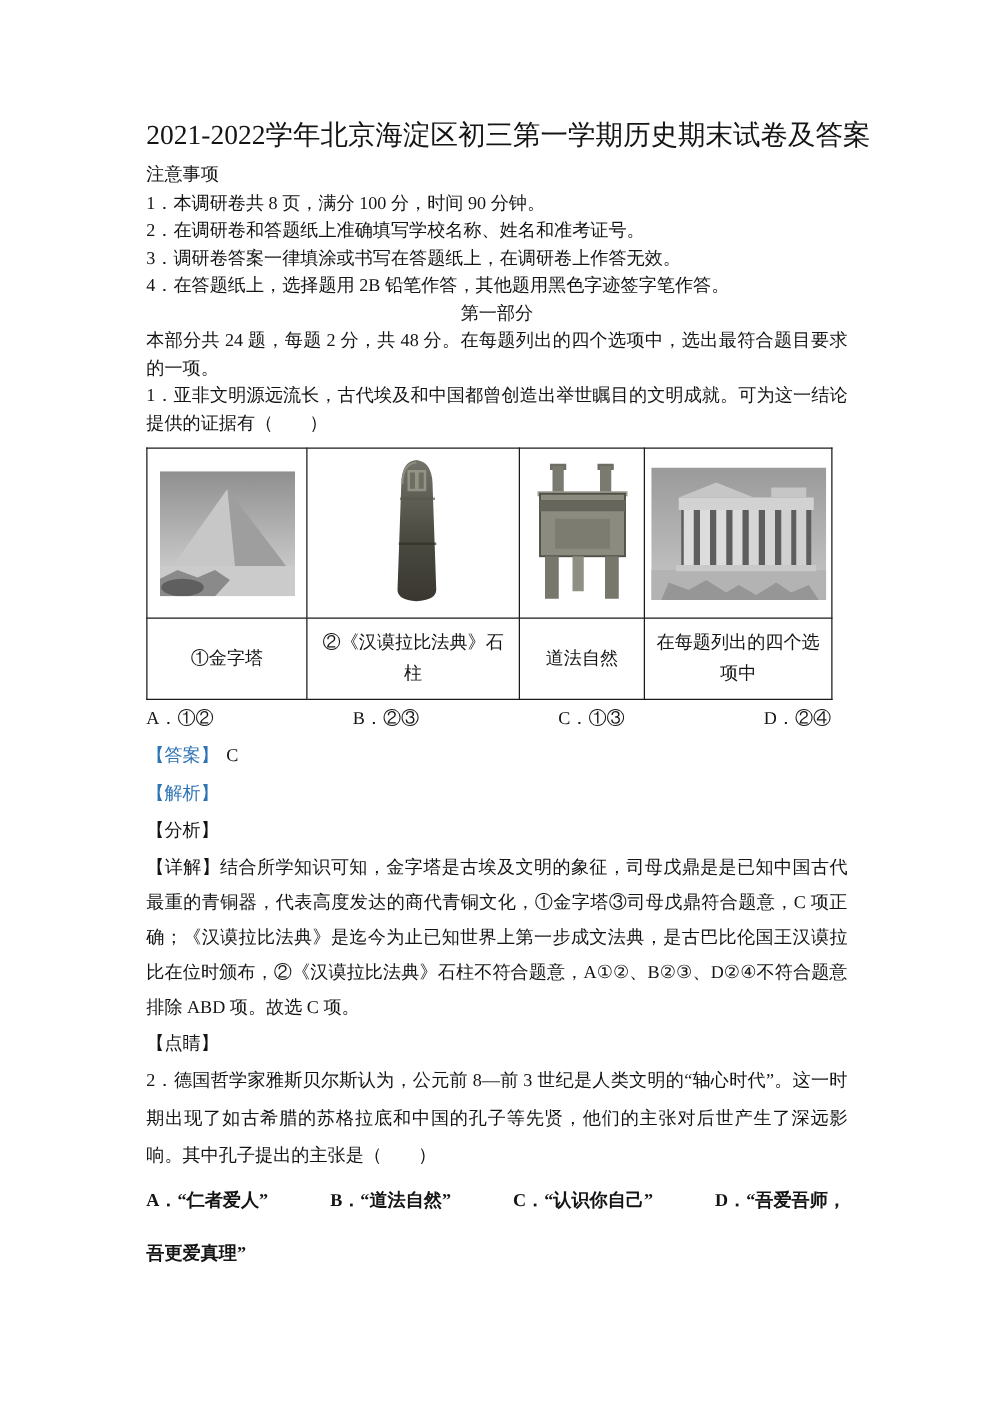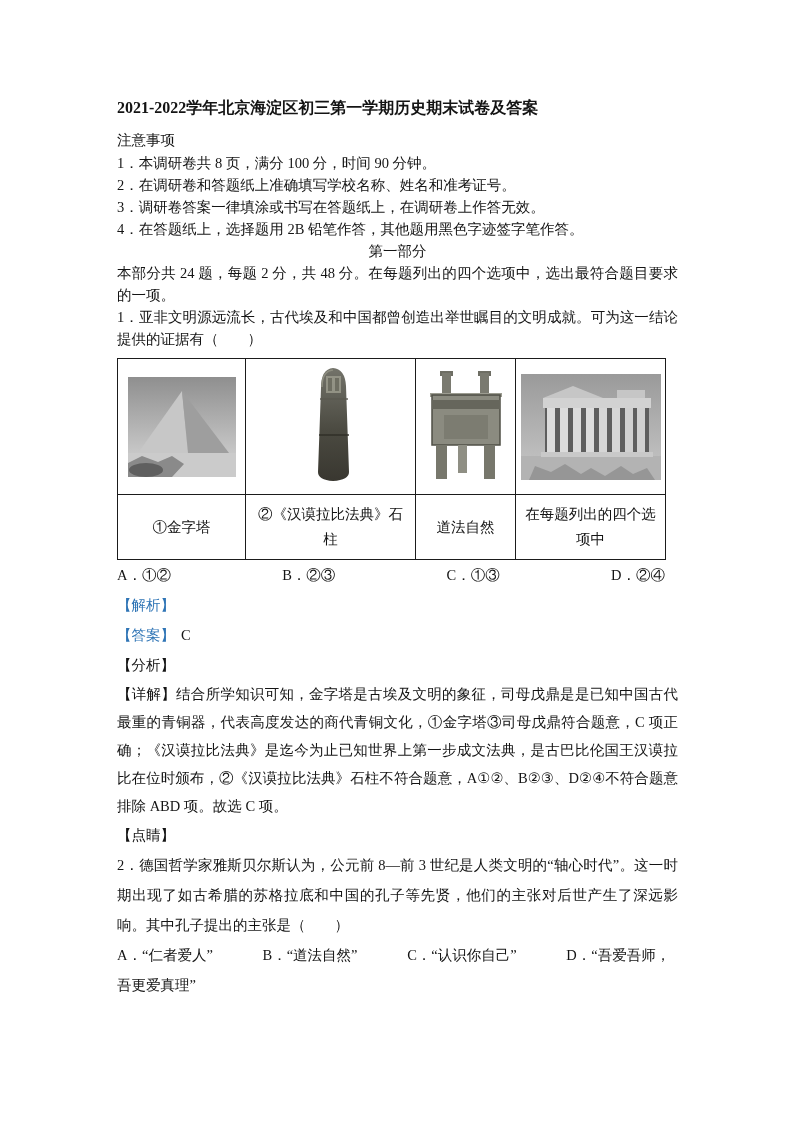--- a/index.html
+++ b/index.html
@@ -10,21 +10,21 @@
     overflow:hidden;
     color:#141414;
     font-family:"Liberation Serif","DejaVu Serif",serif;
   }
   .content {
     position:absolute; left:117px; top:88px; width:561px;
     font-size:14.5px; line-height:22px;
   }
   p { margin:0; }
   .title {
-    font-size:16px; line-height:40px; font-weight:bold;
+    font-size:22px; line-height:40px; font-weight:normal;
     width:580px; margin:0;
   }
   .notice-heading { line-height:24px; }
   .notice { line-height:22px; }
   .part-heading { line-height:22px; text-align:center; }
   .just { text-align:justify; }
   .q-table {
     border-collapse:collapse; table-layout:fixed;
     width:548px; margin-top:8px;
   }
@@ -37,21 +37,21 @@
   .photo { display:block; margin:0 auto; }
   .opts-row {
     display:flex; justify-content:space-between;
     width:548px; line-height:30px;
   }
   .ans-line { line-height:30px; }
   .blue { color:#2e74b5; }
   .answer-value { margin-left:6px; }
   .detail { line-height:28px; text-align:justify; }
   .q2-stem { line-height:30px; text-align:justify; }
-  .q2-opts { line-height:30px; }
+  .q2-opts { line-height:42px;font-weight:bold; }
   .q2-opts .opt:not(:last-child) { margin-right:46px; }
 </style>
 </head>
 <body>
 
 <div class="page">
   <div class="content">
 
     <h1 class="title">2021-2022学年北京海淀区初三第一学期历史期末试卷及答案</h1>
 
@@ -160,22 +160,22 @@
     </tbody>
       </table>
 
     <div class="opts-row">
       <span class="opt">A．①②</span>
       <span class="opt">B．②③</span>
       <span class="opt">C．①③</span>
       <span class="opt">D．②④</span>
     </div>
 
+    <p class="ans-line"><span class="blue">【答案】</span><span class="answer-value">C</span></p>
     <p class="ans-line blue">【解析】</p>
-    <p class="ans-line"><span class="blue">【答案】</span><span class="answer-value">C</span></p>
     <p class="ans-line">【分析】</p>
 
     <p class="detail"><span>【详解】</span><span>结合所学知识可知，金字塔是古埃及文明的象征，司母戊鼎是是已知中国古代最重的青铜器，代表高度发达的商代青铜文化，①金字塔③司母戊鼎符合题意，C 项正确；《汉谟拉比法典》是迄今为止已知世界上第一步成文法典，是古巴比伦国王汉谟拉比在位时颁布，②《汉谟拉比法典》石柱不符合题意，A①②、B②③、D②④不符合题意排除 ABD 项。故选 C 项。</span></p>
 
     <p class="ans-line">【点睛】</p>
 
     <p class="q2-stem">2．德国哲学家雅斯贝尔斯认为，公元前 8—前 3 世纪是人类文明的“轴心时代”。这一时期出现了如古希腊的苏格拉底和中国的孔子等先贤，他们的主张对后世产生了深远影响。其中孔子提出的主张是（　　）</p>
 
     <p class="q2-opts">
       <span class="opt">A．“仁者爱人”</span>

